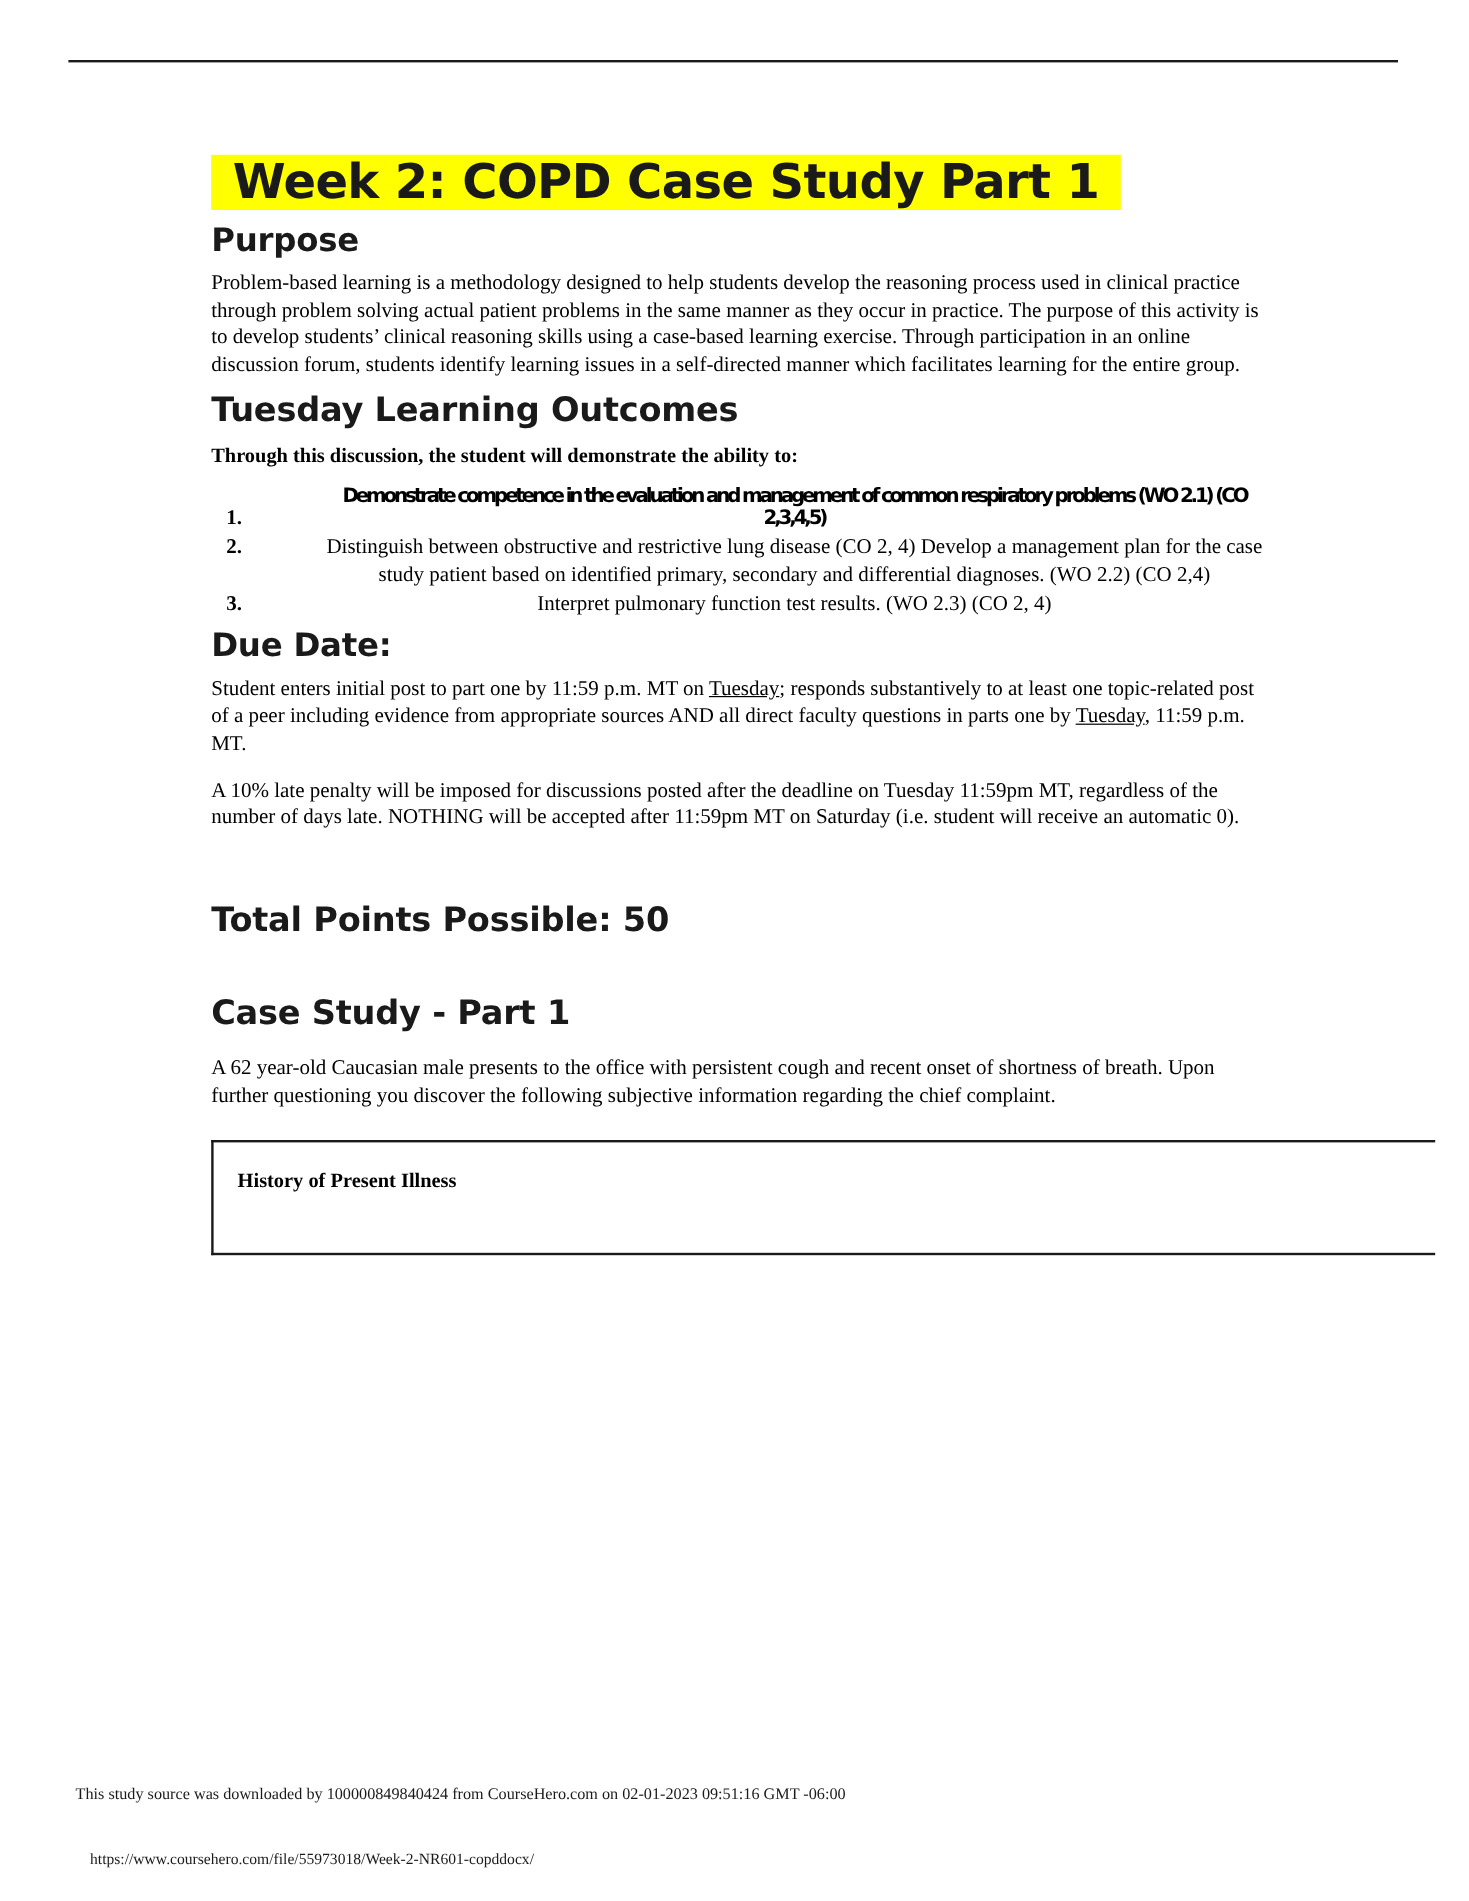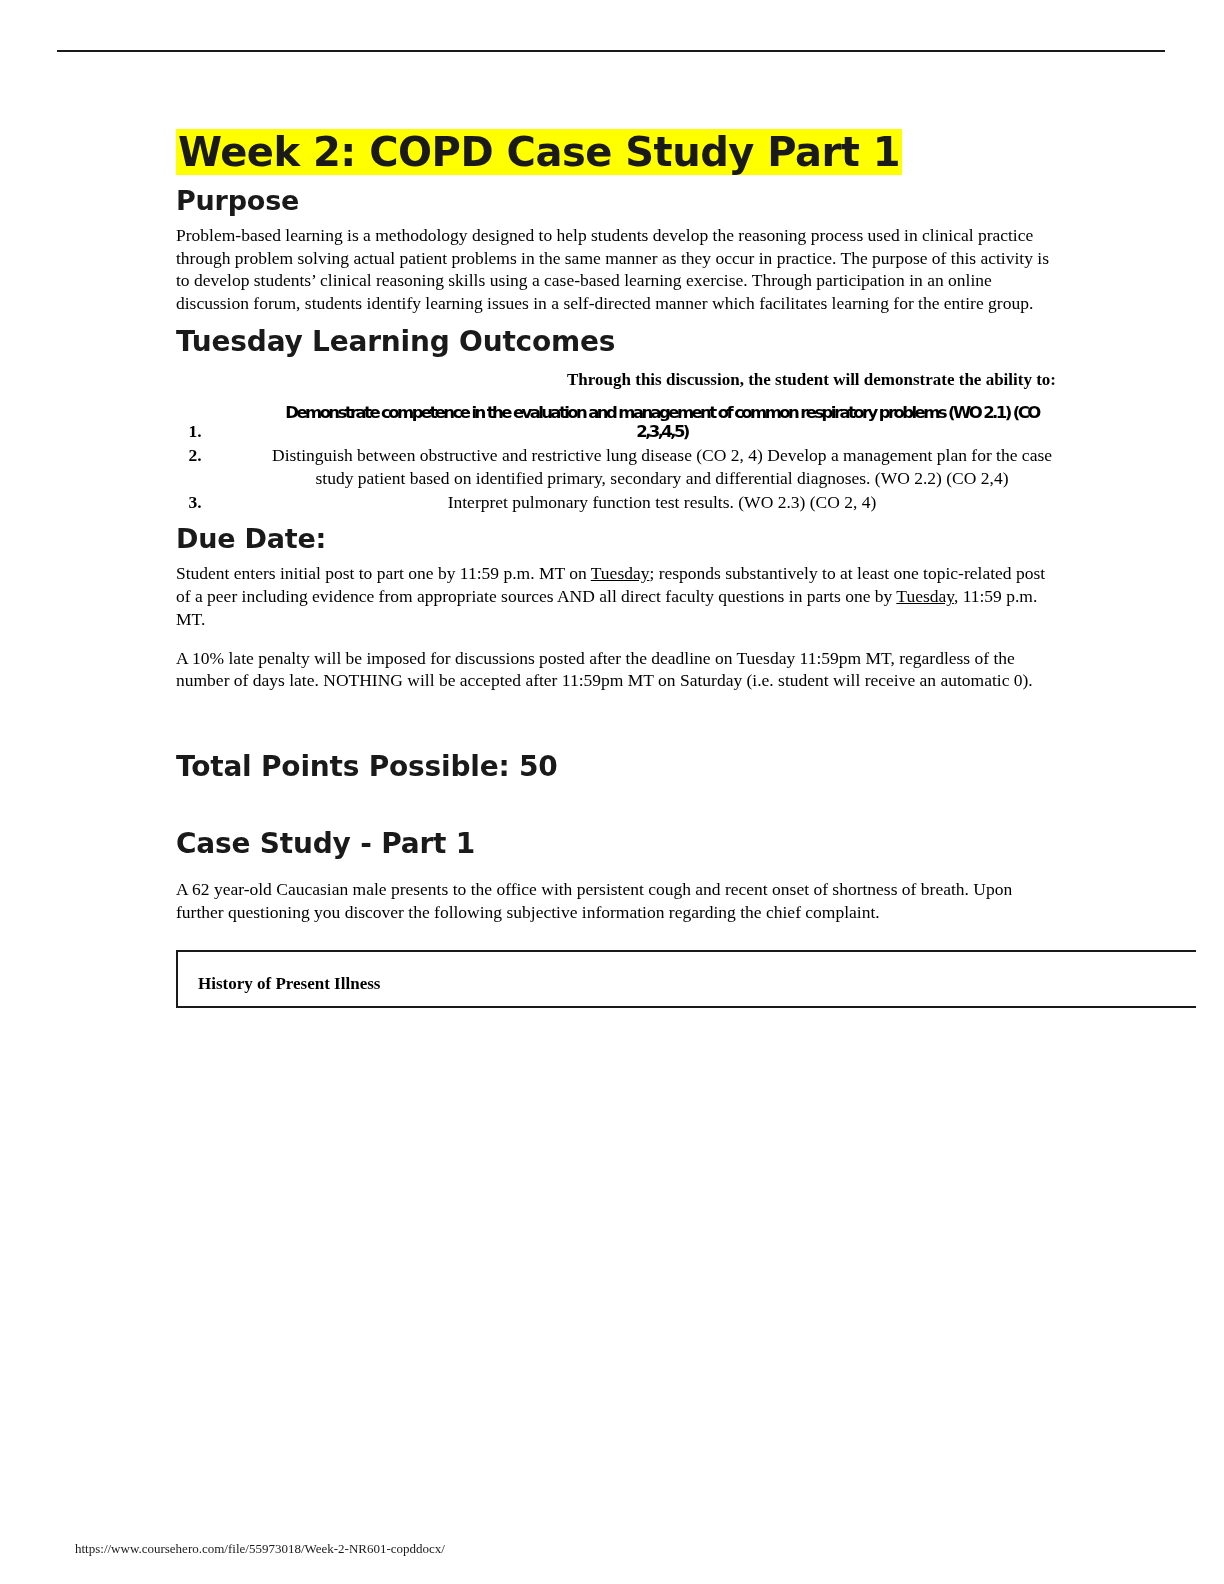--- a/index.html
+++ b/index.html
@@ -40,21 +40,21 @@
     font-family: "DejaVu Sans", sans-serif;
     font-size: 40px;
     font-weight: bold;
     line-height: 1.12;
     margin: 0 0 6px 0;
     letter-spacing: -0.5px;
     color: #1a1a1a;
   }
   h1.doc-title .hl {
     background: #ffff00;
-    padding: 0 2px;
+    padding: 0 18px;
   }
   h2.sec {
     font-family: "DejaVu Sans", sans-serif;
     font-size: 27px;
     font-weight: bold;
     margin: 10px 0 8px 0;
     color: #1a1a1a;
     letter-spacing: -0.2px;
   }
   h2.sec.big {
@@ -63,21 +63,20 @@
   p.body {
     font-size: 17.5px;
     line-height: 1.30;
     margin: 0 0 6px 0;
     text-align: left;
   }
   p.lead {
     font-size: 17px;
     font-weight: bold;
     margin: 12px 0 14px 0;
-    text-align: right;
   }
   ol.outcomes {
     margin: 0 0 4px 0;
     padding-left: 30px;
     font-size: 17.5px;
     line-height: 1.28;
     text-align: center;
   }
   ol.outcomes > li {
     margin-bottom: 2px;
@@ -97,21 +96,21 @@
   }
   .u { text-decoration: underline; }
   .gap-sm { height: 10px; }
   .gap-md { height: 26px; }
   .gap-lg { height: 42px; }
   .hpi-box {
     margin-top: 26px;
     border: 2px solid #1a1a1a;
     border-right: none;
     width: 1020px;
-    height: 58px;
+    height: 96px;
     box-sizing: border-box;
     padding: 22px 0 0 20px;
   }
   .hpi-box .hpi-label {
     font-size: 17px;
     font-weight: bold;
   }
   .footer {
     position: absolute;
     left: 63px;
@@ -159,15 +158,16 @@
 
     <div class="gap-sm"></div>
     <p class="body">A 62 year-old Caucasian male presents to the office with persistent cough and recent onset of shortness of breath. Upon further questioning you discover the following subjective information regarding the chief complaint.</p>
 
     <div class="hpi-box">
       <span class="hpi-label">History of Present Illness</span>
     </div>
 
   </div>
 
+  <div class="footer one">This study source was downloaded by 100000849840424 from CourseHero.com on 02-01-2023 09:51:16 GMT -06:00</div>
   <div class="footer two">https://www.coursehero.com/file/55973018/Week-2-NR601-copddocx/</div>
 
 </div>
 
 </body></html>

